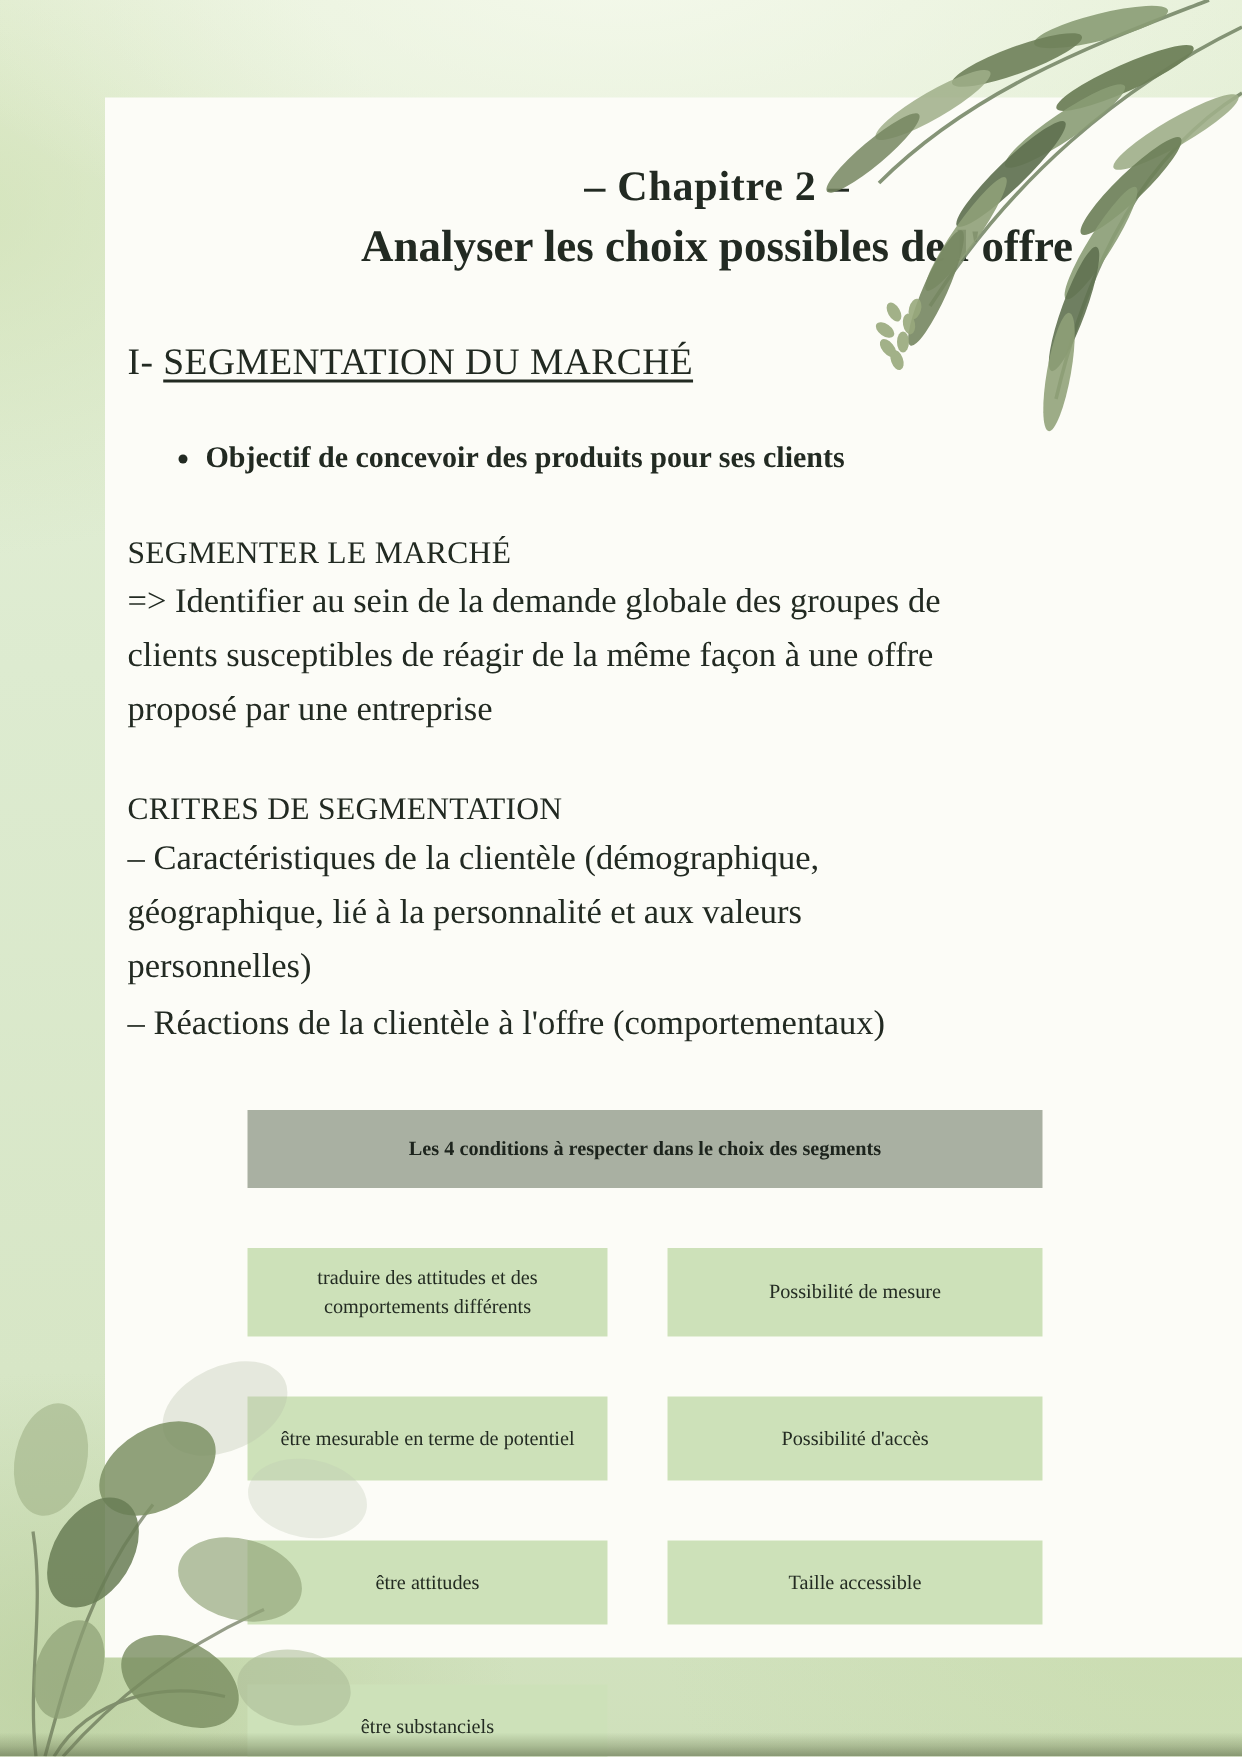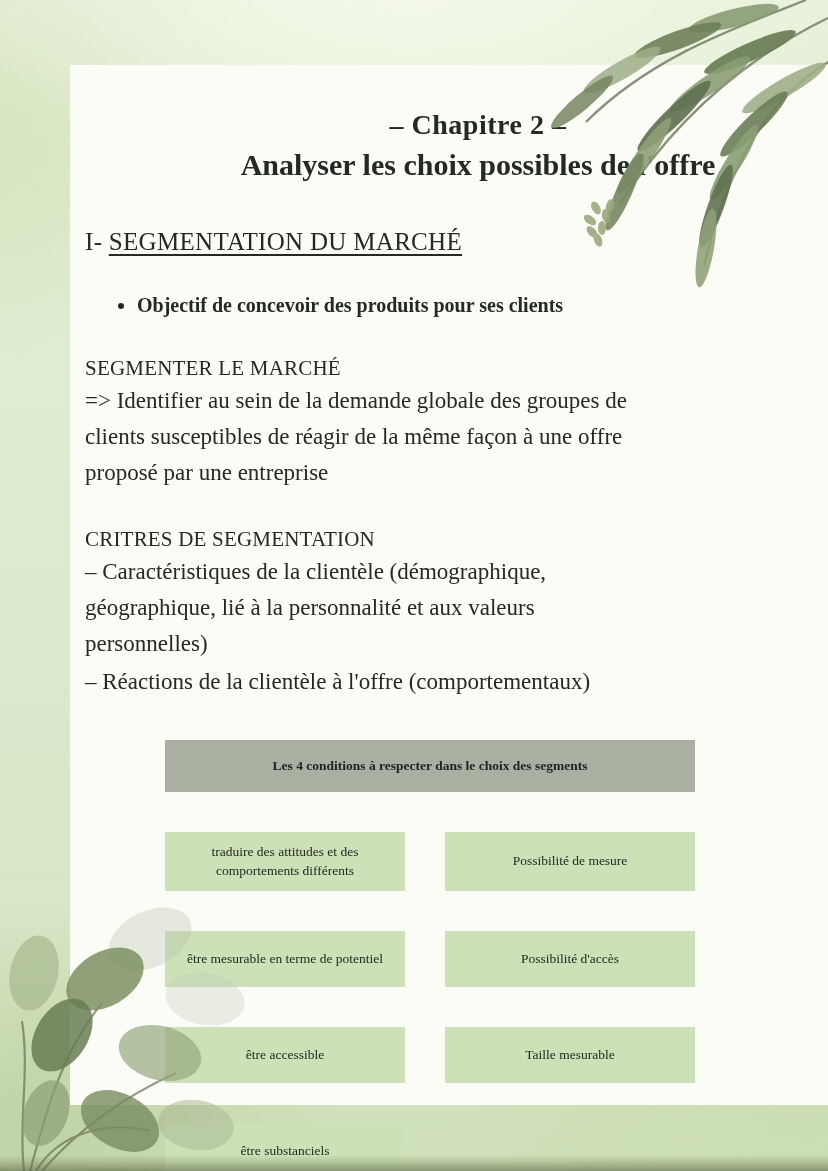--- a/index.html
+++ b/index.html
@@ -145,23 +145,23 @@
 
   <div class="cond-table">
     <div class="thead">Les 4 conditions à respecter dans le choix des segments</div>
 
     <div class="cell">traduire des attitudes et des comportements différents</div>
 
     <div class="cell">Possibilité de mesure</div>
     <div class="cell">être mesurable en terme de potentiel</div>
 
     <div class="cell">Possibilité d'accès</div>
-    <div class="cell">être accessible</div>
+    <div class="cell">être attitudes</div>
 
-    <div class="cell">Taille mesurable</div>
+    <div class="cell">Taille accessible</div>
     <div class="cell">être substanciels</div>
   </div>
 
 </div>
 
 <svg class="deco-bl" width="280" height="350" viewBox="0 0 280 350">
   <g stroke="#5e6b4e" stroke-width="2.2" fill="none" opacity="0.65">
     <path d="M30,350 C48,284 62,232 102,182"></path>
     <path d="M42,350 C84,302 132,272 176,252"></path>
     <path d="M24,350 C18,300 30,252 22,200"></path>

